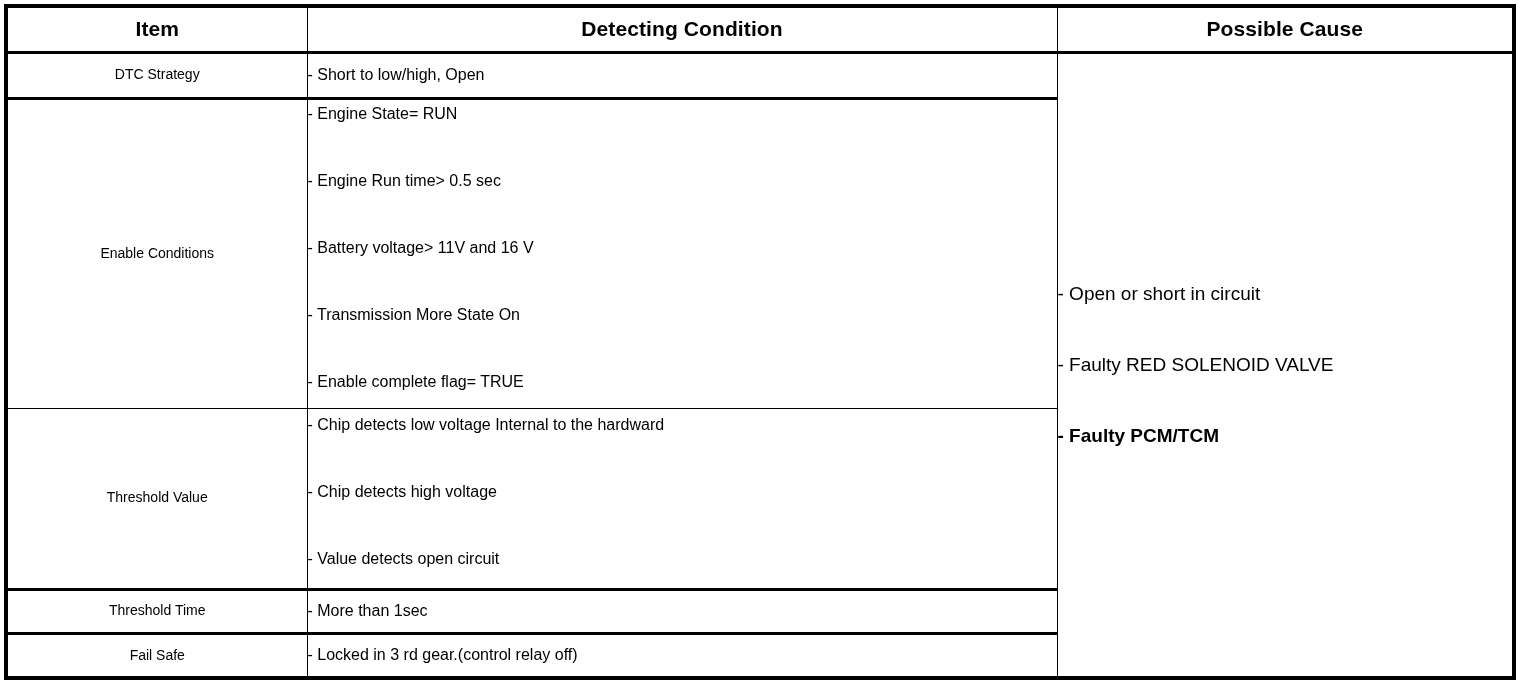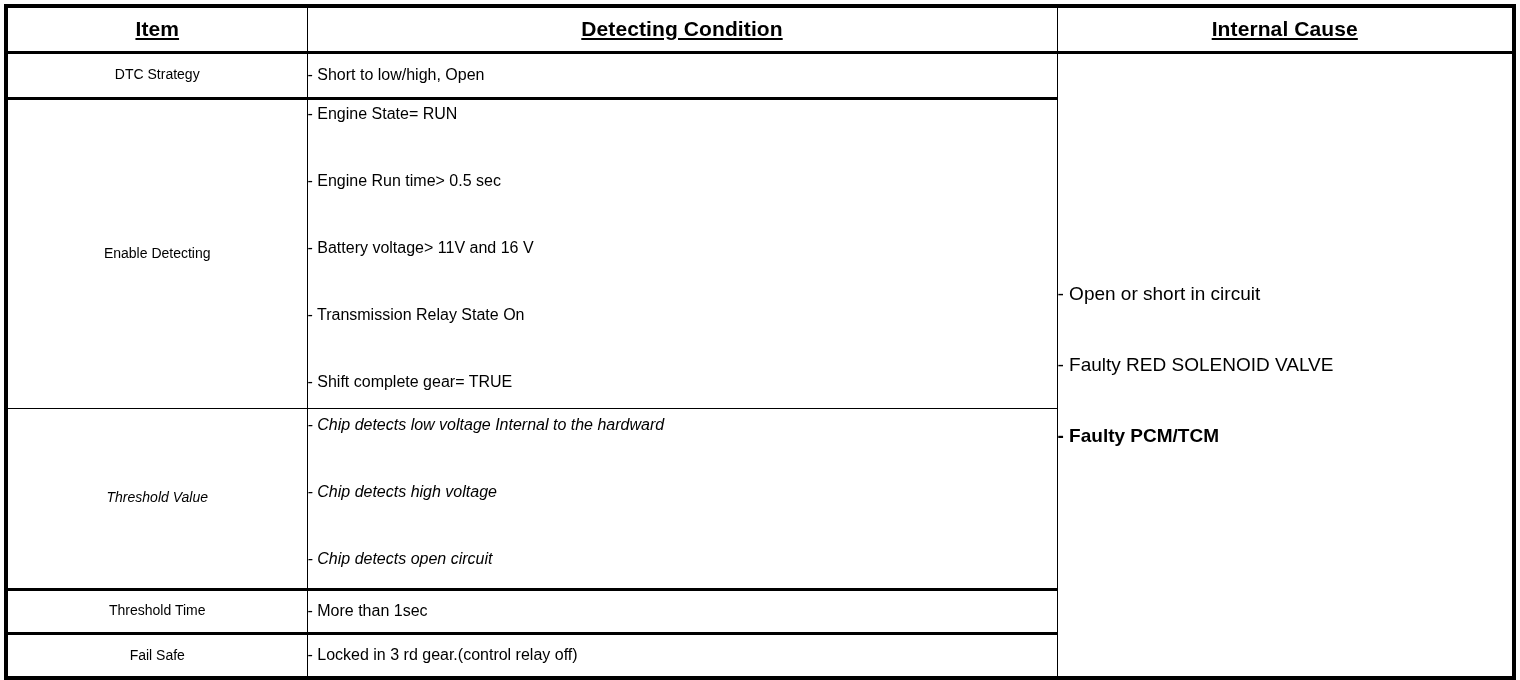--- a/index.html
+++ b/index.html
@@ -47,21 +47,20 @@
   col.c-cause { width: 457px; }
 
   
   tr.head th {
     height: 46px;
     font-size: 21px;
     font-weight: bold;
     text-align: center;
     border-bottom: 3px solid #000;
     letter-spacing: 0.1px;
-    text-decoration: underline;
   }
 
   
   td.item {
     text-align: center;
     font-size: 14px;
     font-weight: normal;
     line-height: 1.25;
   }
 
@@ -95,21 +94,21 @@
     line-height: 1.25;
     padding: 0 0 0 12px;
     vertical-align: middle;
   }
   td.cause li { margin: 0 0 47px 0; }
   td.cause li:last-child { margin-bottom: 0; font-weight: bold; }
 
   
   tr.r-dtc td        { border-bottom: 1px solid #000; }
   tr.r-enable td     { border-top: 3px solid #000; }
-  tr.r-threshold td  { border-top: 1px solid #000; font-style: italic; }
+  tr.r-threshold td  { border-top: 1px solid #000; }
   tr.r-diag td       { border-top: 3px solid #000; }
   tr.r-fail td       { border-top: 3px solid #000; }
 
   td.cause { border-top: 1px solid #000; border-bottom: none; }
 </style>
 </head>
 <body>
 
 <div id="sheet">
 
@@ -117,21 +116,21 @@
     <colgroup>
       <col class="c-item">
       <col class="c-cond">
       <col class="c-cause">
     </colgroup>
 
     <thead>
       <tr class="head">
         <th>Item</th>
         <th>Detecting Condition</th>
-        <th>Internal Cause</th>
+        <th>Possible Cause</th>
       </tr>
     </thead>
 
     <tbody>
 
       <tr class="r-dtc">
         <td class="item" style="height:46px;">DTC Strategy</td>
         <td class="cond single">
           <ul>
             <li>- Short to low/high, Open</li>
@@ -140,39 +139,39 @@
         <td class="cause" rowspan="5">
           <ul>
             <li>- Open or short in circuit</li>
             <li>- Faulty RED SOLENOID VALVE</li>
             <li>- Faulty PCM/TCM</li>
           </ul>
         </td>
       </tr>
 
       <tr class="r-enable">
-        <td class="item" style="height:310px;">Enable Detecting</td>
+        <td class="item" style="height:310px;">Enable Conditions</td>
         <td class="cond multi">
           <ul>
             <li>- Engine State= RUN</li>
             <li>- Engine Run time&gt; 0.5 sec</li>
             <li>- Battery voltage&gt; 11V and 16 V</li>
-            <li>- Transmission Relay State On</li>
-            <li>- Shift complete gear= TRUE</li>
+            <li>- Transmission More State On</li>
+            <li>- Enable complete flag= TRUE</li>
           </ul>
         </td>
       </tr>
 
       <tr class="r-threshold">
         <td class="item" style="height:181px;">Threshold Value</td>
         <td class="cond multi">
           <ul>
             <li>- Chip detects low voltage Internal to the hardward</li>
             <li>- Chip detects high voltage</li>
-            <li>- Chip detects open circuit</li>
+            <li>- Value detects open circuit</li>
           </ul>
         </td>
       </tr>
 
       <tr class="r-diag">
         <td class="item" style="height:44px;">Threshold Time</td>
         <td class="cond single">
           <ul>
             <li>- More than 1sec</li>
           </ul>

